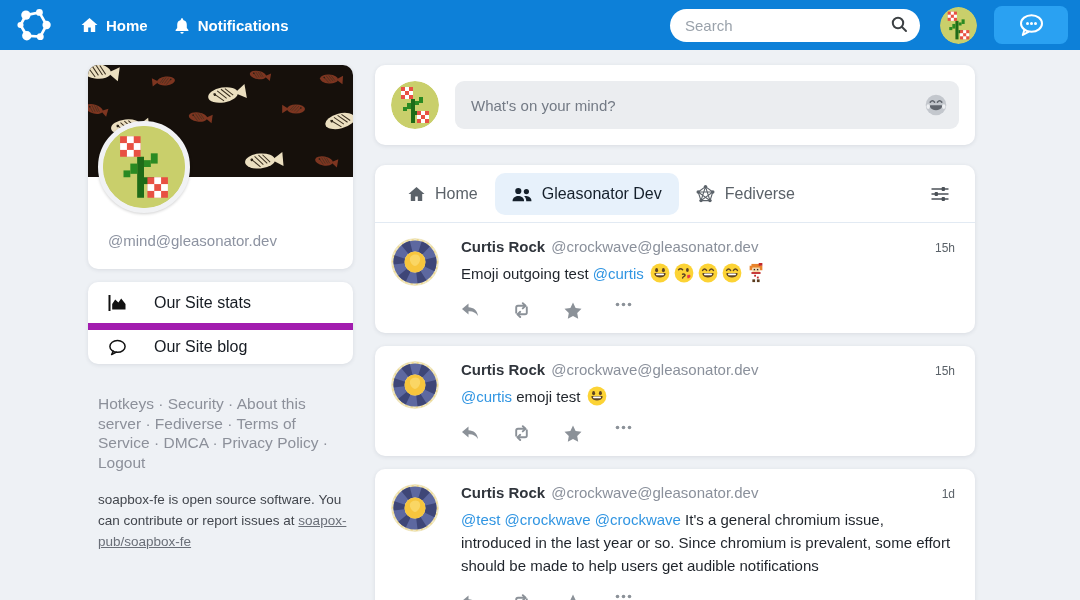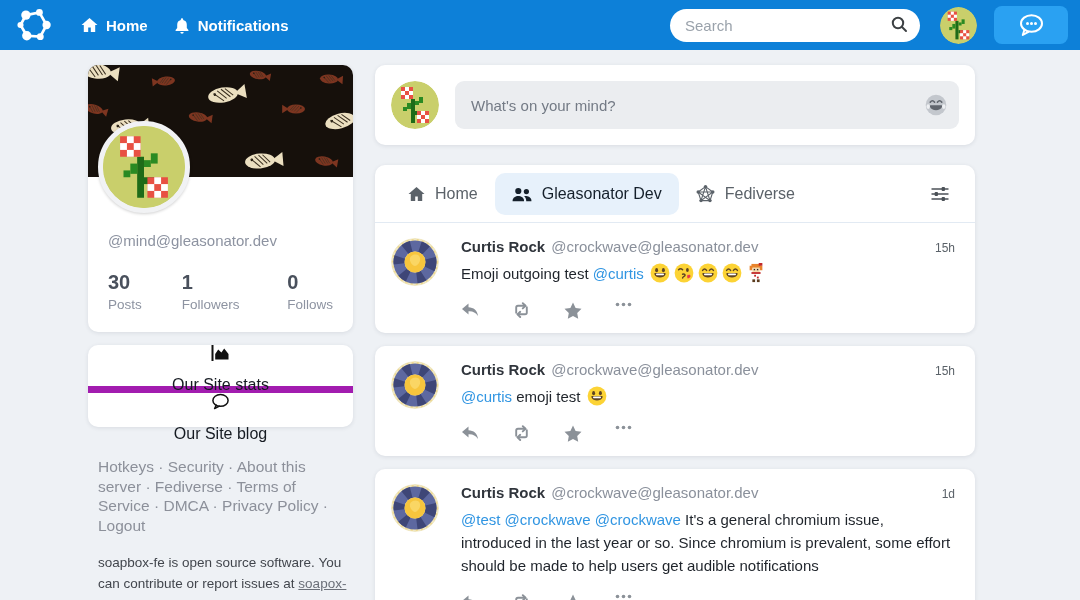--- a/index.html
+++ b/index.html
@@ -32,21 +32,21 @@
   .profile-info { padding:51px 20px 20px 20px; }
   .display-name { font-size:20px; font-weight:bold; color:#333842; }
   .handle { font-size:15px; color:#8d93a1; margin-top:4px; }
   .stats { display:flex; margin-top:22px; }
   .stat { cursor:pointer; }
   .stat:nth-child(1){ width:77px; } .stat:nth-child(2){ width:110px; }
   .stat-value { font-size:20px; font-weight:bold; color:#49505c; }
   .stat-label { font-size:13.5px; color:#8d93a1; margin-top:3px; }
 
   .site-card { margin-top:13px; }
-  .site-row { display:flex; align-items:center; gap:15px; height:41px; padding:0 20px; font-size:16px; color:#161b22; cursor:pointer;flex-direction:column; }
+  .site-row { display:flex; align-items:center; gap:27px; height:41px; padding:9px 20px; font-size:16px; color:#161b22; cursor:pointer; }
   .site-row + .site-row { border-top:7px solid #a21caf; }
   .site-row .icon { color:#111; display:flex; }
 
   .footer-links { margin:30px 8px 0 10px; width:238px; font-size:15.5px; line-height:19.5px; color:#8c909a; }
   .footer-links a { color:#8c909a; text-decoration:none; cursor:pointer; }
   .about { margin:17px 8px 0 10px; width:252px; font-size:13.5px; line-height:21px; color:#42464d; }
   .about a { color:#6a6f78; text-decoration:underline; cursor:pointer; }
 
   
   .main { width:600px; flex:none; }
@@ -213,34 +213,20 @@
             <rect x="7" y="7" width="2" height="2" fill="#fff"></rect>
             <rect x="13" y="15" width="6" height="6" fill="#e85043"></rect>
             <rect x="15" y="15" width="2" height="2" fill="#fff"></rect>
             <rect x="13" y="17" width="2" height="2" fill="#fff"></rect>
             <rect x="17" y="17" width="2" height="2" fill="#fff"></rect>
             <rect x="15" y="19" width="2" height="2" fill="#fff"></rect>
           </svg>
         </div>
       <div class="profile-info">
         <div class="handle">@mind@gleasonator.dev</div>
-        <div class="stats" id="profile-stats">
-            <div class="stat">
-              <div class="stat-value">30</div>
-              <div class="stat-label">Posts</div>
-            </div>
-            <div class="stat">
-              <div class="stat-value">1</div>
-              <div class="stat-label">Followers</div>
-            </div>
-            <div class="stat">
-              <div class="stat-value">0</div>
-              <div class="stat-label">Follows</div>
-            </div>
-          </div>
       </div>
     </div>
 
     <div class="card site-card" id="site-links">
         <div class="site-row">
           <span class="icon">
             <svg width="19" height="16" viewBox="0 0 19 16" fill="currentColor">
               <rect x="0.5" y="0" width="2" height="16"></rect>
               <path d="M4.2 14.5V9l3-4.4 3.2 3 2.8-4 4.3 5.5v5.4z"></path>
             </svg>

